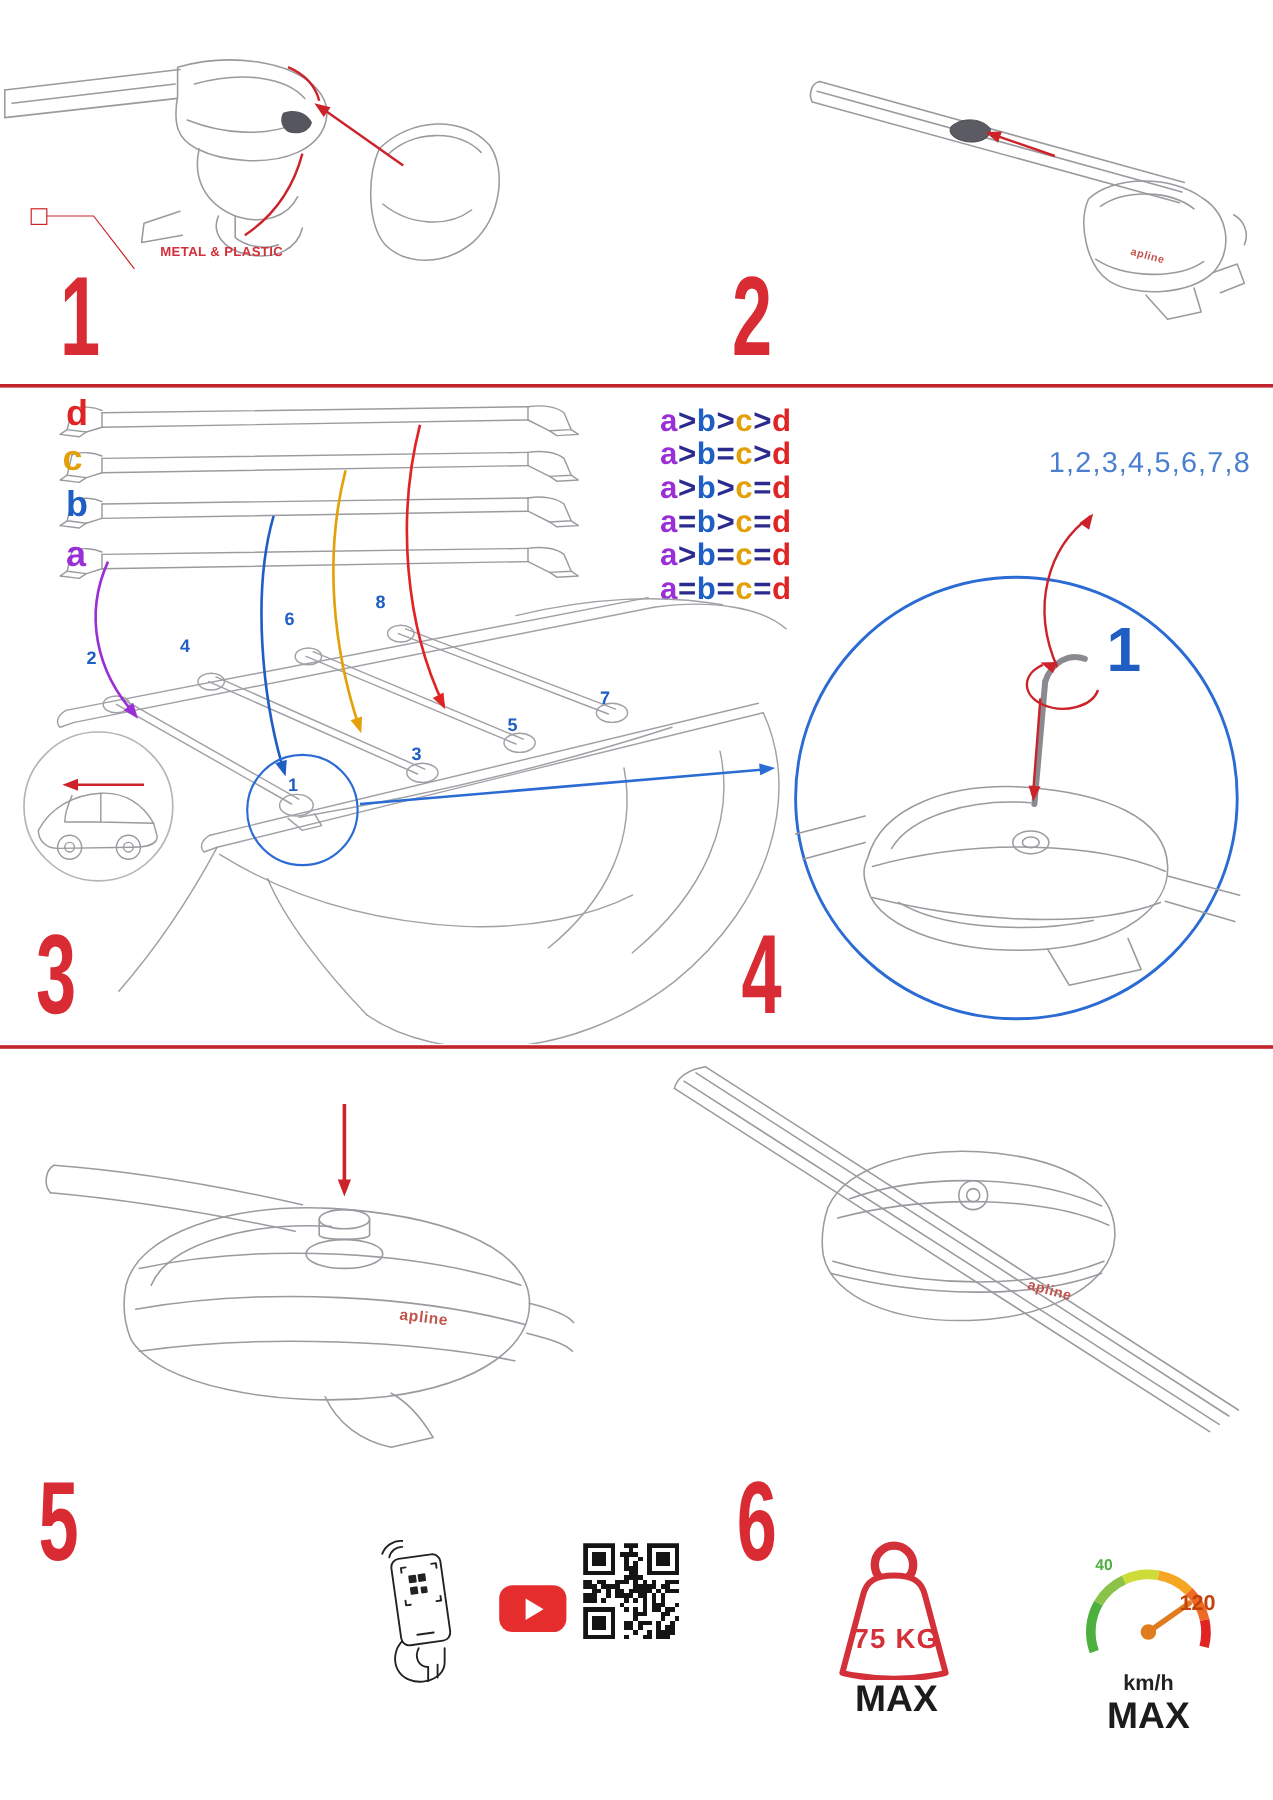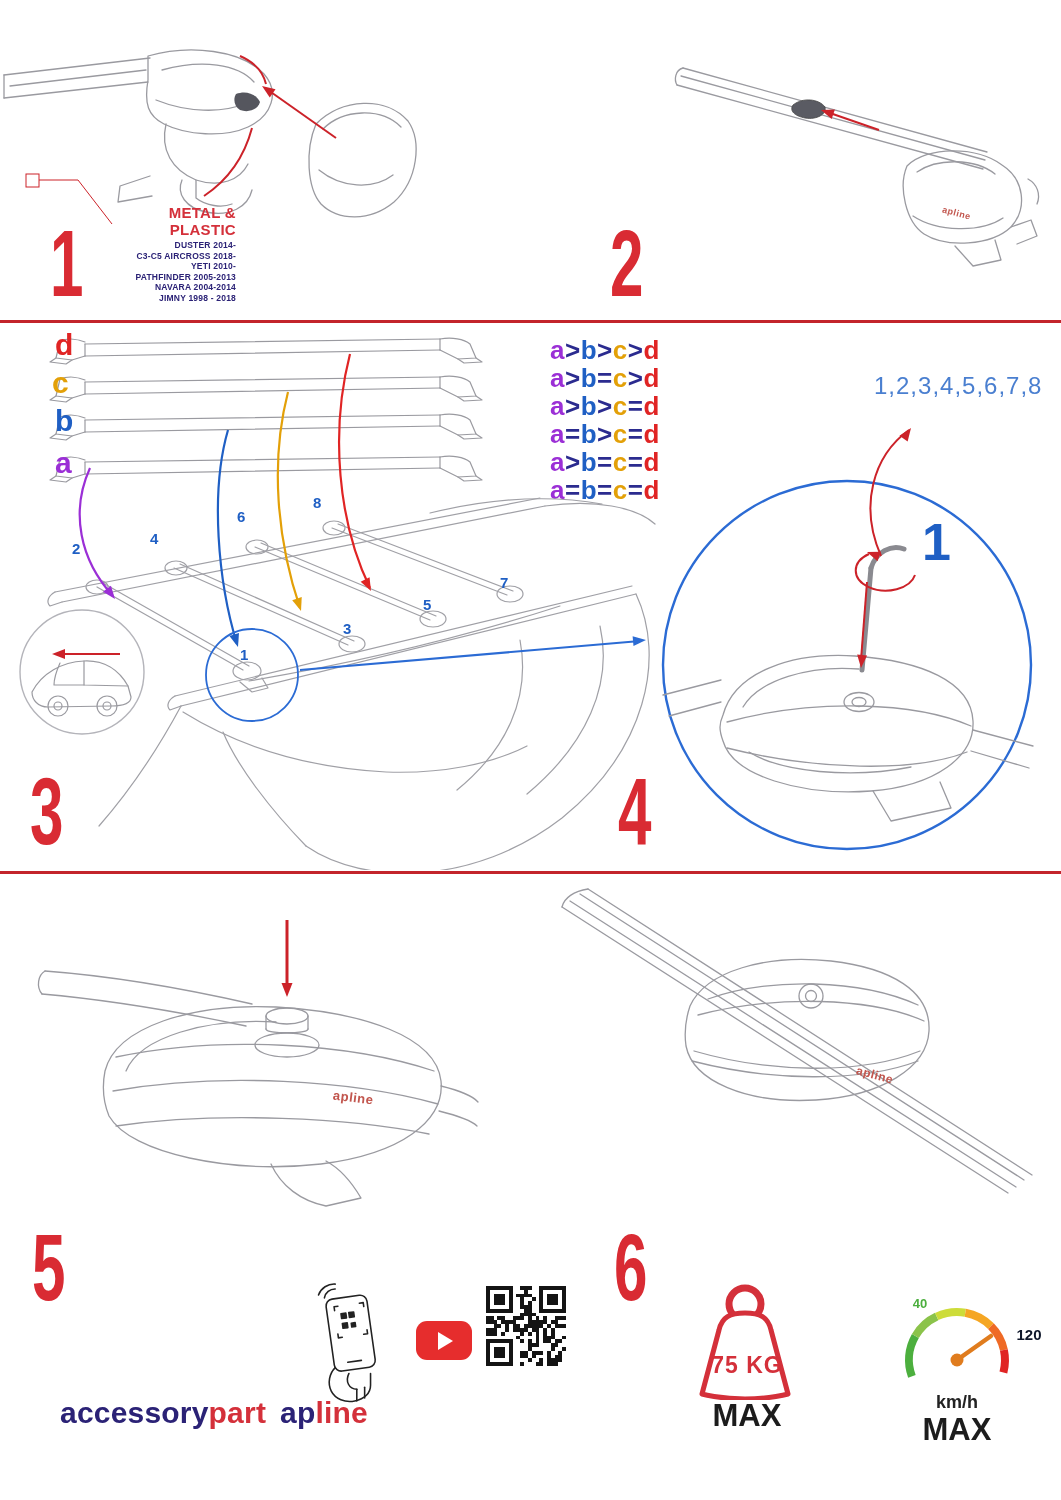--- a/index.html
+++ b/index.html
@@ -2,42 +2,42 @@
 <html style="--col-a: #9b2fd6; --col-b: #1f5fc4; --col-c: #e3a008; --col-d: #e02424; --col-op: #2b2b8f; --col-step: #d92b33; --col-divider: #c3242b; --col-seq: #4a7fd0; --col-posnum: #1f5fc4; --col-navy: #2b2276; --col-red: #d4303a;"><head>
 <meta charset="utf-8">
 <style>
 *{margin:0;padding:0;box-sizing:border-box}
 body{background:#e9e9e9;font-family:"Liberation Sans",sans-serif}
 .page{position:relative;width:1061px;height:1500px;background:#fff;overflow:hidden;margin:0 auto}
 .abs{position:absolute}
 .divider{position:absolute;left:0;width:1061px;height:3px;background:var(--col-divider,#c3242b)}
 .step-num{position:absolute;color:var(--col-step,#d92b33);font-weight:700;font-size:94px;line-height:.9;transform:scaleX(.64);transform-origin:0 0}
 .materials{position:absolute;left:100px;top:204px;width:136px;text-align:right}
-.mat-title{color:var(--col-red,#d4303a);font-weight:700;font-size:15px;letter-spacing:.3px;margin-bottom:2px}
+.mat-title{color:var(--col-red,#d4303a);font-weight:700;font-size:11px;letter-spacing:.3px;margin-bottom:2px}
 .vehicle-list div{color:var(--col-navy,#2b2276);font-weight:600;font-size:8.5px;line-height:10.5px;letter-spacing:.2px}
 .bar-label{position:absolute;font-size:30px;font-weight:700}
 .legend{position:absolute;left:550px;top:336px}
 .legend-row{font-size:26px;font-weight:700;line-height:28px;letter-spacing:.5px}
 .seq{position:absolute;left:874px;top:372px;font-size:24px;letter-spacing:1px;color:var(--col-seq,#4a7fd0)}
 .pos-num{position:absolute;font-size:15px;font-weight:700;color:var(--col-posnum,#1f5fc4)}
 .zoom-num{position:absolute;left:922px;top:512px;font-size:52px;font-weight:700;color:var(--col-posnum,#1f5fc4)}
 .mini-logo{position:absolute;color:#c2564e;font-weight:700;letter-spacing:.5px}
 .product-name{position:absolute;left:118px;top:1330px;font-size:58px;letter-spacing:6px;color:var(--col-navy,#2b2276);font-family:"Liberation Serif",serif}
 .brand-line{position:absolute;left:60px;top:1396px;font-size:30px;font-weight:700;letter-spacing:.2px}
 .brand-line .navy{color:var(--col-navy,#2b2276)}
 .brand-line .red{color:var(--col-red,#d4303a)}
 .brand-line .gap{display:inline-block;width:14px}
 .yt{position:absolute;left:416px;top:1321px;width:56px;height:39px;background:#e62d2d;border-radius:11px;display:flex;align-items:center;justify-content:center}
 .yt-tri{width:0;height:0;border-left:15px solid #fff;border-top:9px solid transparent;border-bottom:9px solid transparent;margin-left:3px}
 .qr{position:absolute;left:486px;top:1286px;width:80px;height:80px}
 .limit-text{position:absolute;text-align:center;font-weight:700}
 .w-val{left:682px;top:1352px;width:130px;font-size:23px;letter-spacing:1px;color:var(--col-red,#d4303a)}
 .w-max{left:682px;top:1398px;width:130px;font-size:31px;color:#1c1c1c}
 .s-low{left:900px;top:1296px;width:40px;font-size:13px;color:#4caf3e}
-.s-high{left:1007px;top:1326px;width:44px;font-size:15px;color:#0f172a}
+.s-high{left:976px;top:1326px;width:44px;font-size:18px;color:#c2410c}
 .s-unit{left:927px;top:1392px;width:60px;font-size:18px;color:#222}
 .s-max{left:882px;top:1412px;width:150px;font-size:31px;color:#1c1c1c}
 </style>
 </head>
 <body>
 
 <div class="page">
 
   <div class="divider" style="top:320px"></div>
   <div class="divider" style="top:871px"></div>
@@ -67,28 +67,20 @@
     </g>
     <polygon fill="#cc2229" points="0,0 13,-5 13,5" transform="translate(262,58) rotate(35)"></polygon>
     <g stroke="#cc2229" stroke-width="1" fill="none">
       <rect x="26" y="146" width="13" height="13"></rect>
       <path d="M39,152 L78,152 L112,196"></path>
     </g>
   </svg>
   <div class="step-num" style="left:50px;top:222px">1</div>
   <div class="materials">
     <div class="mat-title">METAL &amp; PLASTIC</div>
-    <div class="vehicle-list">
-        <div>DUSTER 2014-</div>
-        <div>C3-C5 AIRCROSS 2018-</div>
-        <div>YETI 2010-</div>
-        <div>PATHFINDER 2005-2013</div>
-        <div>NAVARA 2004-2014</div>
-        <div>JIMNY 1998 - 2018</div>
-      </div>
   </div>
 
   <svg class="abs" style="left:655px;top:48px" width="400" height="225" viewBox="0 0 400 225">
     <g stroke="#9a9aa0" stroke-width="1.3" fill="none" stroke-linecap="round" stroke-linejoin="round">
       <path d="M28,20 L332,104"></path>
         <path d="M22,37 L328,121"></path>
         <path d="M28,20 C20,22 19,32 22,37"></path>
         <path d="M26,28 L330,112"></path>
       <path d="M252,118 C272,98 322,98 347,117 C369,131 373,160 356,179 C336,198 291,200 269,186 C251,174 243,139 252,118 Z"></path>
       <path d="M262,124 C282,110 320,110 340,126"></path>
@@ -287,23 +279,20 @@
         <circle cx="281" cy="121" r="5.5"></circle>
       <path d="M168,140 C245,120 340,122 394,146"></path>
       <path d="M162,186 C240,206 330,208 388,186"></path>
     </g>
   </svg>
   <span class="mini-logo" style="left:856px;top:1068px;font-size:12px;transform:rotate(15deg)">apline</span>
 
   <div class="step-num" style="left:32px;top:1226px">5</div>
   <div class="step-num" style="left:614px;top:1226px">6</div>
 
-  <div class="brand-line">
-    <span class="navy">accessory</span><span class="red">part</span><span class="gap"></span><span class="navy">ap</span><span class="red">line</span>
-  </div>
 
   <svg class="abs" style="left:292px;top:1282px" width="108" height="125" viewBox="0 0 110 125">
     <g stroke="#222" stroke-width="1.6" fill="none" stroke-linecap="round" stroke-linejoin="round">
       <g transform="rotate(-8 60 60)">
         <rect x="40" y="14" width="42" height="74" rx="7"></rect>
         <path d="M48,26 L48,22 L52,22"></path>
           <path d="M74,22 L78,22 L78,26"></path>
         <path d="M48,50 L48,54 L52,54"></path>
           <path d="M78,50 L78,54 L74,54"></path>
         <rect x="54" y="30" width="5" height="5" fill="#222"></rect>

